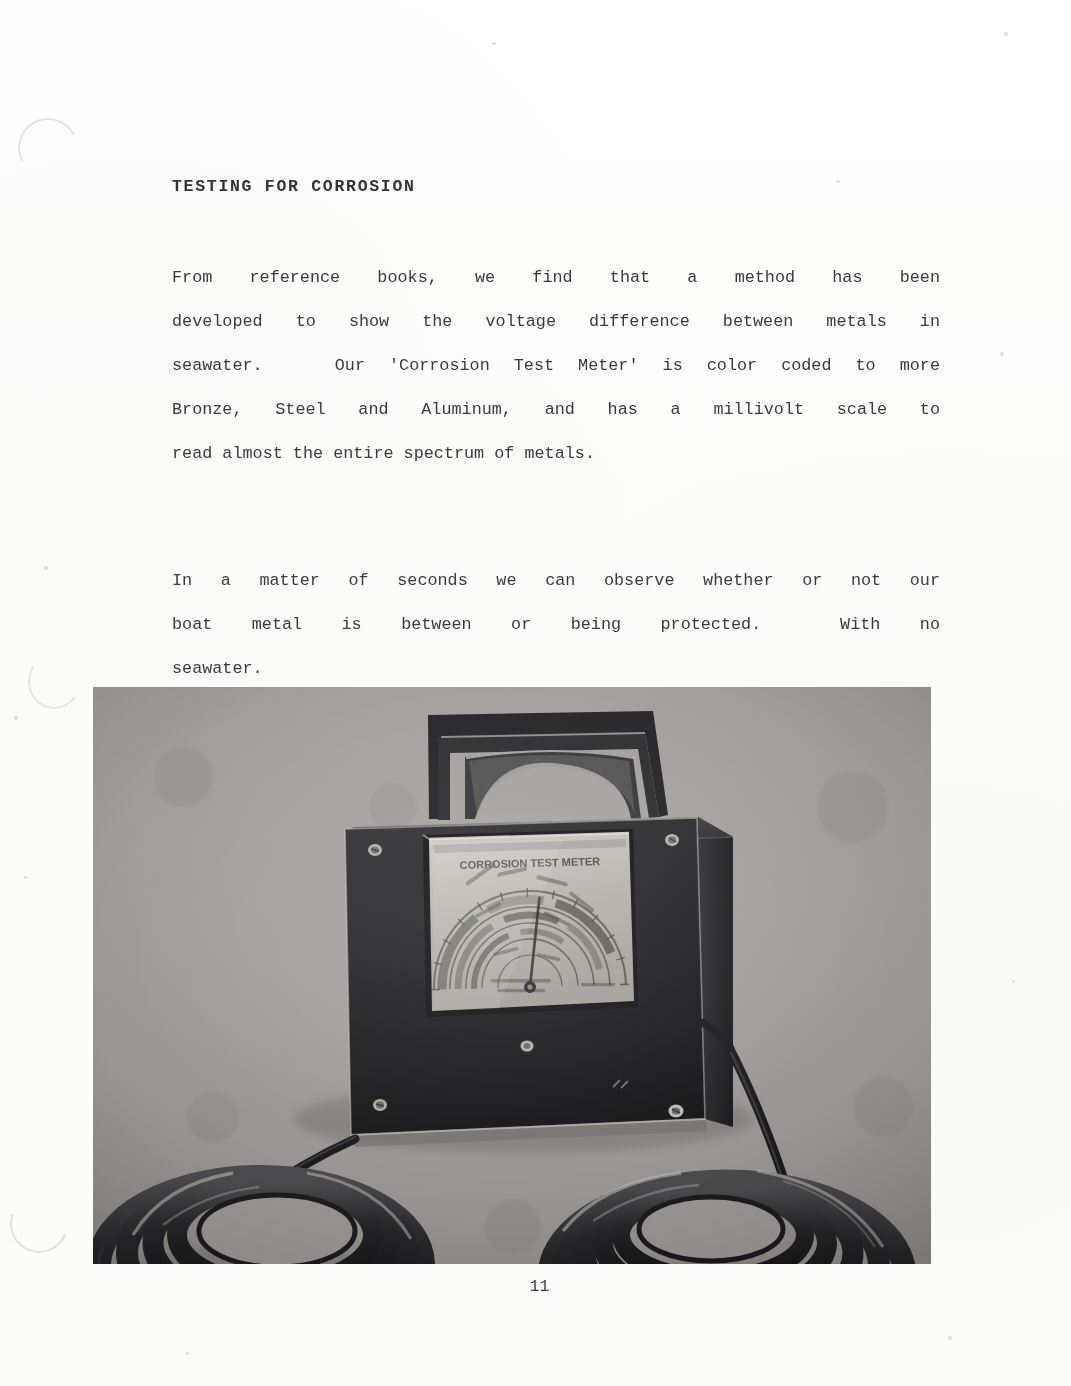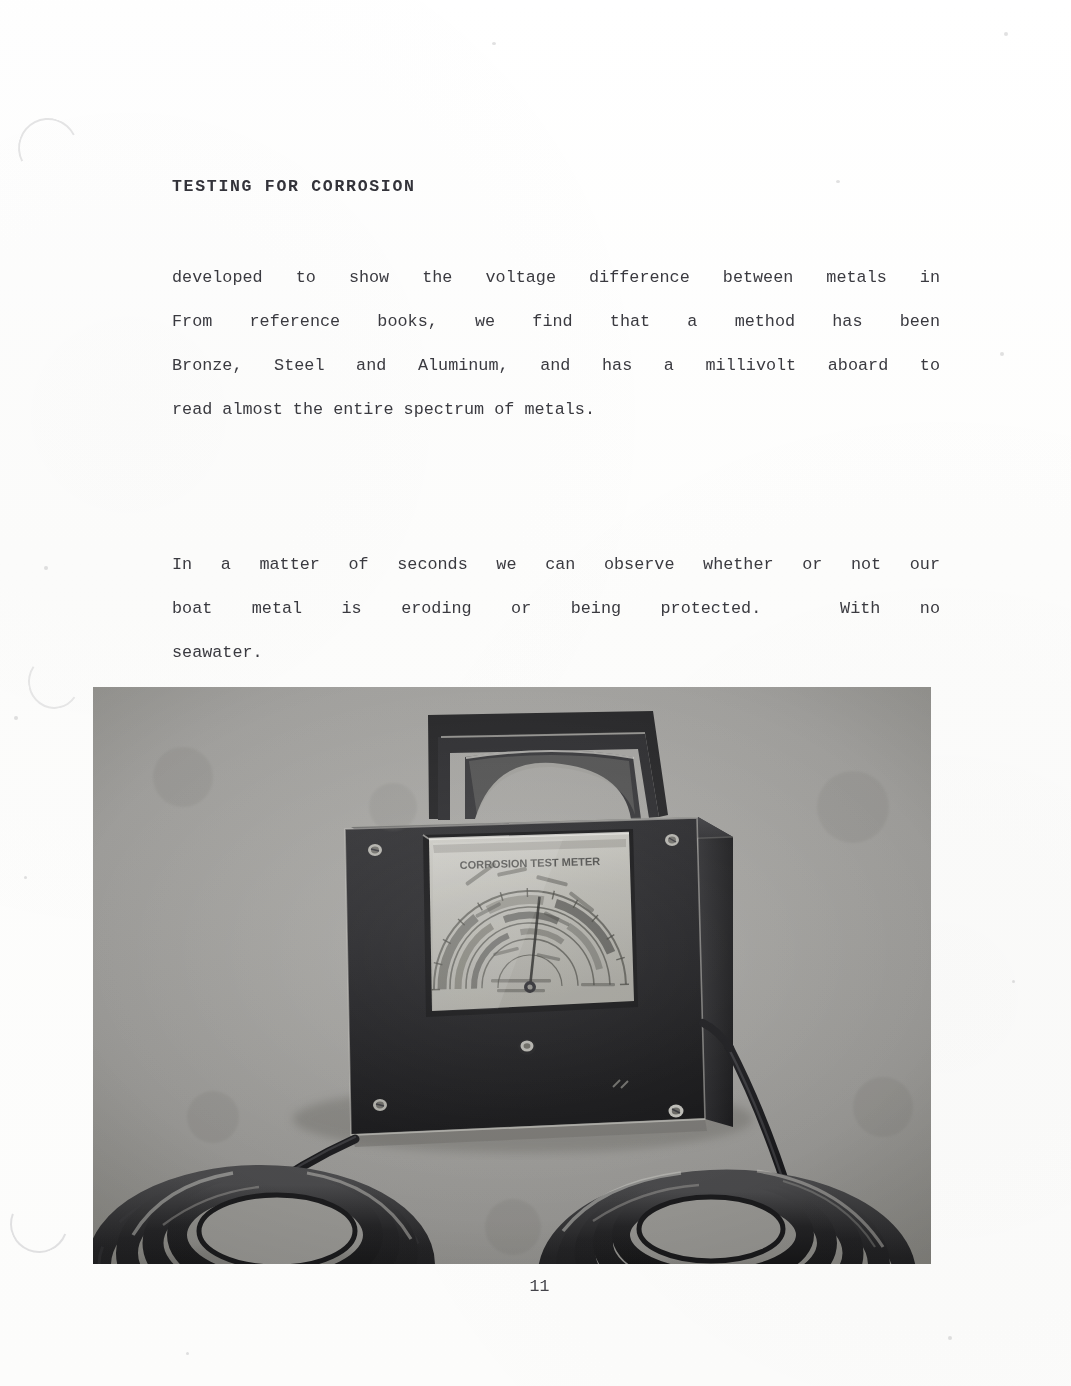--- a/index.html
+++ b/index.html
@@ -101,21 +101,21 @@
   .para .line.j {
     text-align: justify;
     text-align-last: justify;
   }
   .para .line.last {
     text-align: right;
     text-align-last: left;
   }
 
   #para1 { position: absolute; top: 0; left: 0; width: 768px; }
-  #para2 { position: absolute; top: 287px; left: 0; width: 768px; }
+  #para2 { position: absolute; top: 303px; left: 0; width: 768px; }
 
   
   .photo {
     position: absolute;
     left: 93px;
     top: 687px;
     width: 838px;
     height: 577px;
     overflow: hidden;
     background: #9a9a97;
@@ -176,29 +176,30 @@
   <div class="speck" style="left:24px; top:876px; width:3px; height:3px;"></div>
   <div class="speck" style="left:1012px; top:980px; width:3px; height:3px;"></div>
   <div class="speck" style="left:948px; top:1336px; width:4px; height:4px;"></div>
   <div class="speck" style="left:186px; top:1352px; width:3px; height:3px;"></div>
 
   <div class="heading">TESTING FOR CORROSION</div>
 
   <div class="body-block" style="top:256px;">
 
     <p class="para" id="para1">
+      <span class="line j">From  reference  books,  we  find  that  a  method  has  been</span>
       <span class="line j">developed to show the voltage difference between metals in</span>
-      <span class="line j">From  reference  books,  we  find  that  a  method  has  been</span>
-      <span class="line j">Bronze,  Steel  and  Aluminum,  and  has  a  millivolt  aboard  to</span>
+      <span class="line j">seawater.   Our 'Corrosion Test Meter' is color coded to more</span>
+      <span class="line j">Bronze,  Steel  and  Aluminum,  and  has  a  millivolt  scale  to</span>
       <span class="line last">read almost the entire spectrum of metals.</span>
     </p>
 
     <p class="para" id="para2">
       <span class="line j">In  a  matter  of  seconds  we  can  observe  whether  or  not  our</span>
-      <span class="line j">boat  metal  is  eroding  or  being  protected.    With  no</span>
+      <span class="line j">boat  metal  is  between  or  being  protected.    With  no</span>
       <span class="line last">seawater.</span>
     </p>
 
   </div>
 
   <div class="photo">
     <div class="photo-grain"></div>
 
     <svg viewBox="0 0 838 577" preserveAspectRatio="none">
       <defs>

